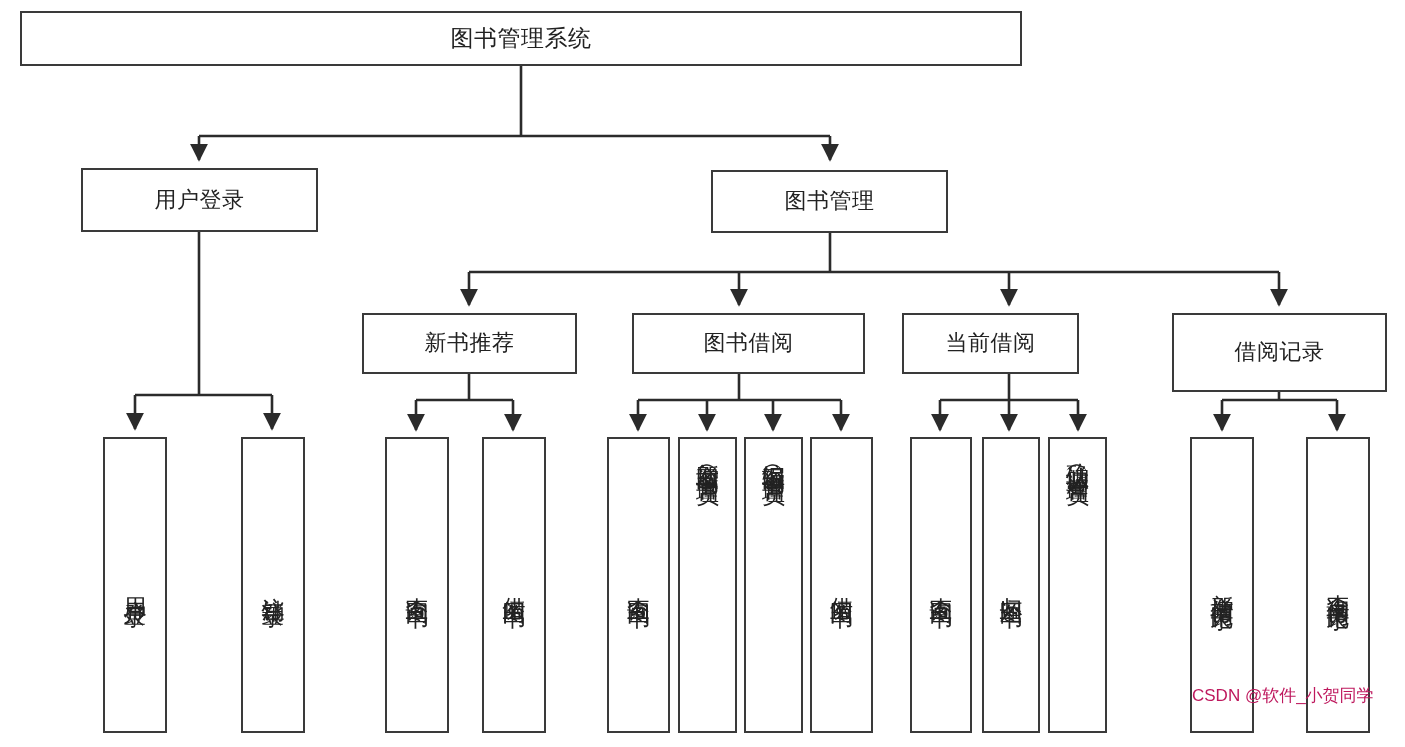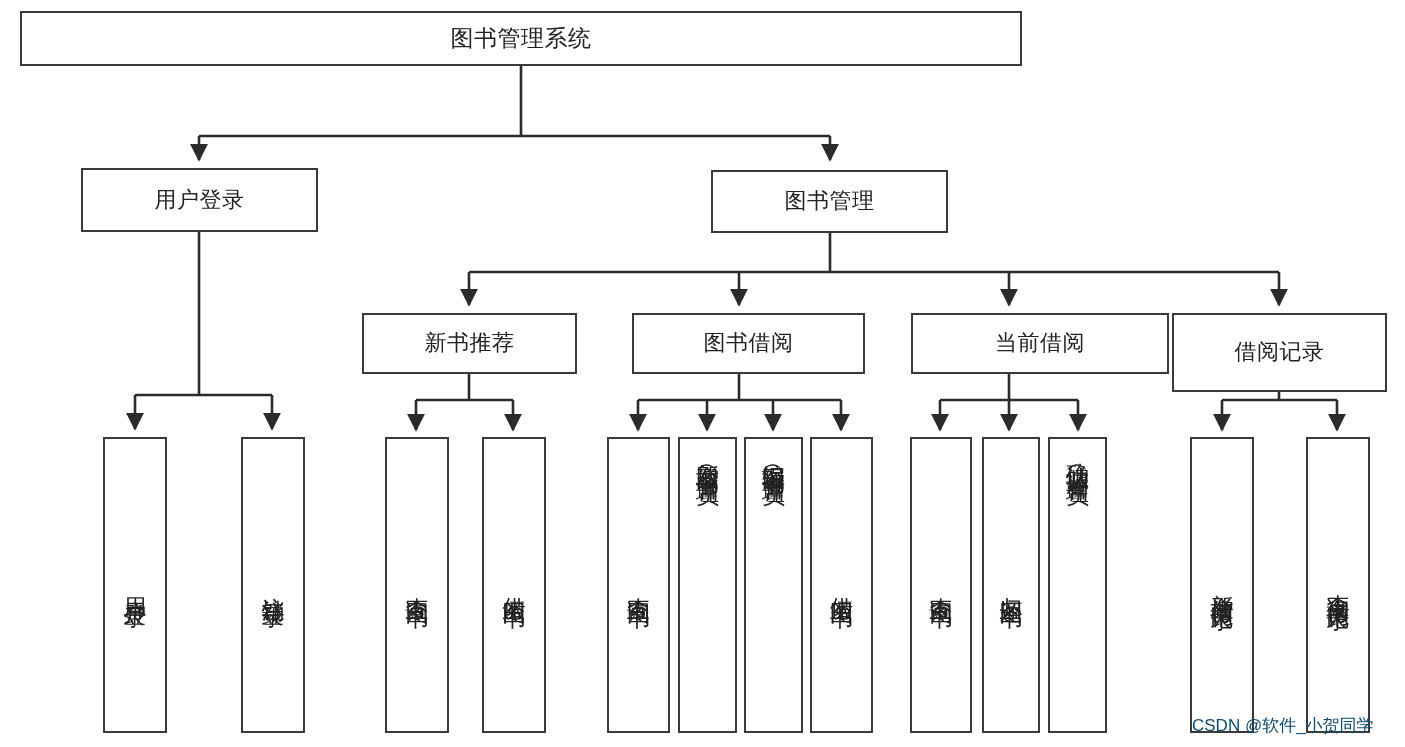--- a/index.html
+++ b/index.html
@@ -65,23 +65,23 @@
     -webkit-text-orientation: upright;
   }
   
   .node.vert.centered {
     align-items: center;
     padding-top: 0;
   }
   #watermark {
     position: absolute;
     left: 1192px;
-    top: 714px;
+    top: 684px;
     font-size: 17px;
-    color: #0c4a6e;
+    color: #be185d;
     white-space: nowrap;
     user-select: none;
   }
 </style>
 </head>
 <body>
 
 <div id="canvas">
 
   <svg id="connectors" viewBox="0 0 1405 747" xmlns="http://www.w3.org/2000/svg">
@@ -144,21 +144,21 @@
   <div class="node horiz" style="left:711px; top:170px; width:237px; height:63px;">
     <span class="label">图书管理</span>
   </div>
 
   <div class="node horiz" style="left:362px; top:313px; width:215px; height:61px;">
     <span class="label">新书推荐</span>
   </div>
   <div class="node horiz" style="left:632px; top:313px; width:233px; height:61px;">
     <span class="label">图书借阅</span>
   </div>
-  <div class="node horiz" style="left:902px; top:313px; width:258px; height:61px;margin-left:9px;">
+  <div class="node horiz" style="left:902px; top:313px; width:177px; height:61px;">
     <span class="label">当前借阅</span>
   </div>
   <div class="node horiz" style="left:1172px; top:313px; width:215px; height:79px;">
     <span class="label">借阅记录</span>
   </div>
 
   <div class="node vert centered" style="left:103px; top:437px; width:64px; height:296px;">
     <span class="label">用户登录</span>
   </div>
   <div class="node vert centered" style="left:241px; top:437px; width:64px; height:296px;">

